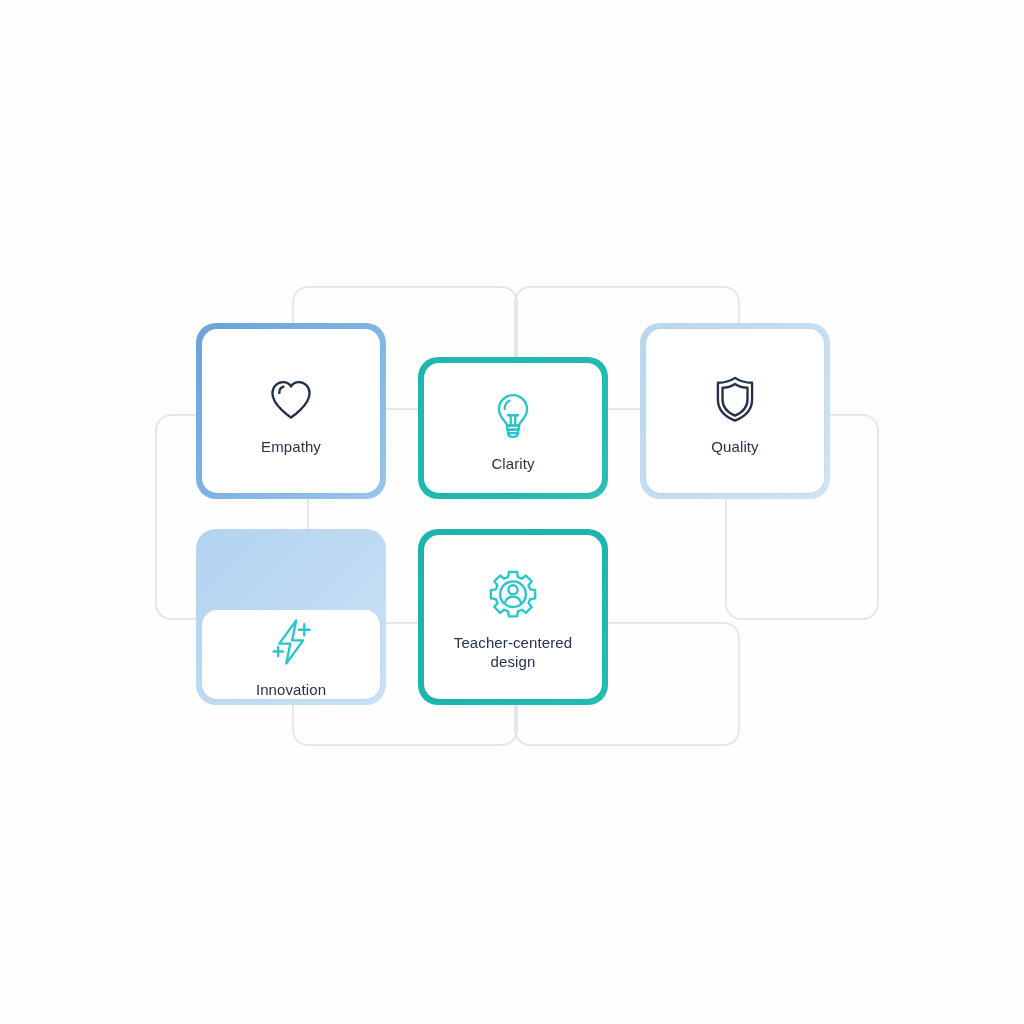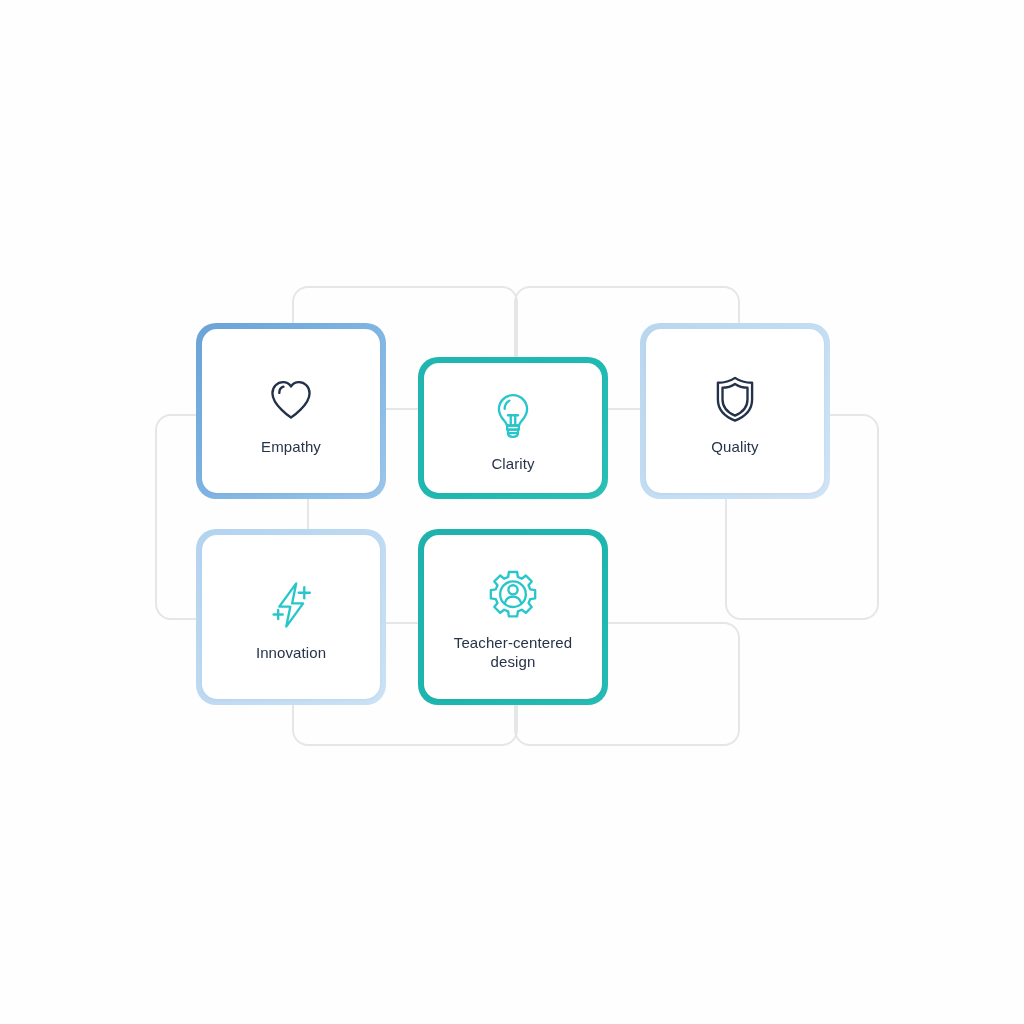--- a/index.html
+++ b/index.html
@@ -74,21 +74,21 @@
     justify-content: center;
     gap: 10px;
     box-shadow: 0 1px 3px rgba(30,40,60,0.05);
   }
 
   
   .card.c-empathy  { background: linear-gradient(135deg, #6ba3d8 0%, #7fb4e2 50%, #9cc6ea 100%); }
   .card.c-clarity  { background: linear-gradient(135deg, #21b5b0 0%, #1fb9b2 50%, #2cc0b6 100%); margin-top: 34px; }
   .card.c-quality  { background: linear-gradient(135deg, #b8d6ef 0%, #c3ddf2 50%, #cfe4f5 100%); justify-content: center; }
   .card.c-access   { background: linear-gradient(135deg, #63c9c2 0%, #6ccfc6 50%, #8bd8d0 100%); }
-  .card.c-innov    { background: linear-gradient(135deg, #b2d3ef 0%, #bedaf2 50%, #cbe2f5 100%); }
+  .card.c-innov    { background: linear-gradient(135deg, #b2d3ef 0%, #bedaf2 50%, #cbe2f5 100%); align-items: flex-end; }
   .card.c-teacher  { background: linear-gradient(135deg, #1fb2ac 0%, #1db6ae 50%, #24bcb3 100%); }
 
   .card-icon {
     width: 56px;
     height: 56px;
     display: flex;
     align-items: center;
     justify-content: center;
     margin-top: 4px;
   }

